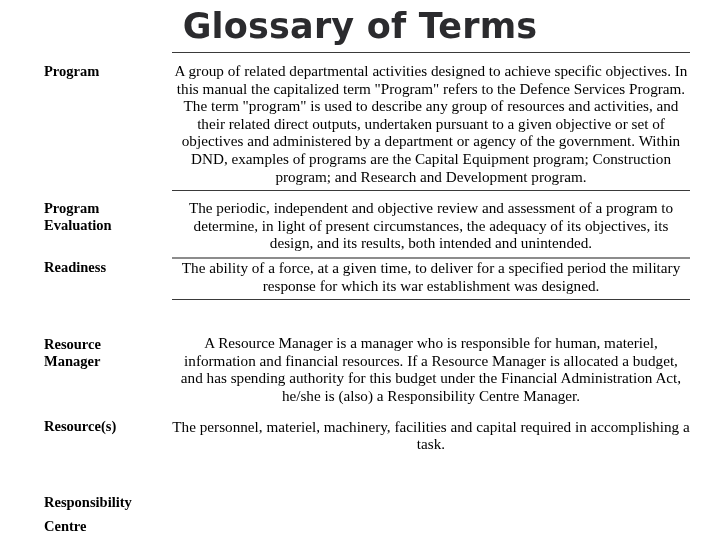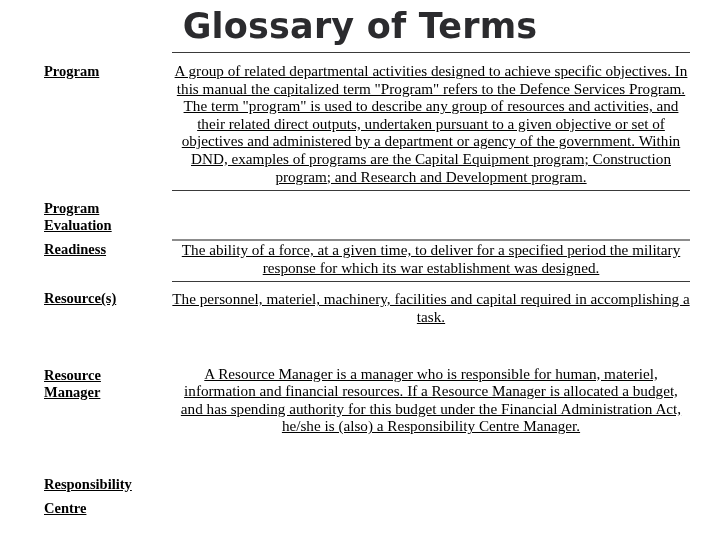--- a/index.html
+++ b/index.html
@@ -44,21 +44,20 @@
     position: absolute;
     left: 0;
     top: 52px;
     width: 720px;
   }
 
   .row {
     position: relative;
     display: flex;
     align-items: flex-start;
-    text-decoration: underline;
   }
 
   .term {
     flex: 0 0 134px;
     box-sizing: border-box;
     padding-left: 44px;
     padding-right: 4px;
     font-family: "Liberation Serif", serif;
     font-weight: bold;
     font-size: 14.5px;
@@ -120,44 +119,45 @@
       </div>
       <div class="def">A group of related departmental activities designed to achieve specific objectives.  In this manual the capitalized term "Program" refers to the Defence Services Program.  The term "program" is used to describe any group of resources and activities, and their related direct outputs, undertaken pursuant to a given objective or set of objectives and administered by a department or agency of the government.  Within DND, examples of programs are the Capital Equipment program; Construction program; and Research and Development program.</div>
     </div>
     <div class="rule" style="position:relative;left:172px;"></div>
 
     <div class="row row-progeval">
       <div class="term">
         <span class="tline">Program</span>
         <span class="tline">Evaluation</span>
       </div>
+      <div class="def">The periodic, independent and objective review and assessment of a program to determine, in light of present circumstances, the adequacy of its objectives, its design, and its results, both intended and unintended.</div>
     </div>
     <div class="rule light" style="position:relative;left:172px;"></div>
 
     <div class="row row-readiness">
       <div class="term">
         <span class="tline">Readiness</span>
       </div>
       <div class="def">The ability of a force, at a given time, to deliver for a specified period the military response for which its war establishment was designed.</div>
     </div>
     <div class="rule" style="position:relative;left:172px;"></div>
 
-    <div class="row row-resources">
-      <div class="term">
-        <span class="tline">Resource(s)</span>
-      </div>
-      <div class="def">The personnel, materiel, machinery, facilities and capital required in accomplishing a task.</div>
-    </div>
-
     <div class="row row-resmanager">
       <div class="term">
         <span class="tline">Resource</span>
         <span class="tline">Manager</span>
       </div>
       <div class="def">A Resource Manager is a manager who is responsible for human, materiel, information and financial resources.  If a Resource Manager is allocated a budget, and has spending authority for this budget under the Financial Administration Act, he/she is (also) a Responsibility Centre Manager.</div>
+    </div>
+
+    <div class="row row-resources">
+      <div class="term">
+        <span class="tline">Resource(s)</span>
+      </div>
+      <div class="def">The personnel, materiel, machinery, facilities and capital required in accomplishing a task.</div>
     </div>
 
     <div class="row row-rcmanager">
       <div class="term">
         <span class="tline">Responsibility</span>
         <span class="tline">Centre</span>
 
       </div>
     </div>
 

